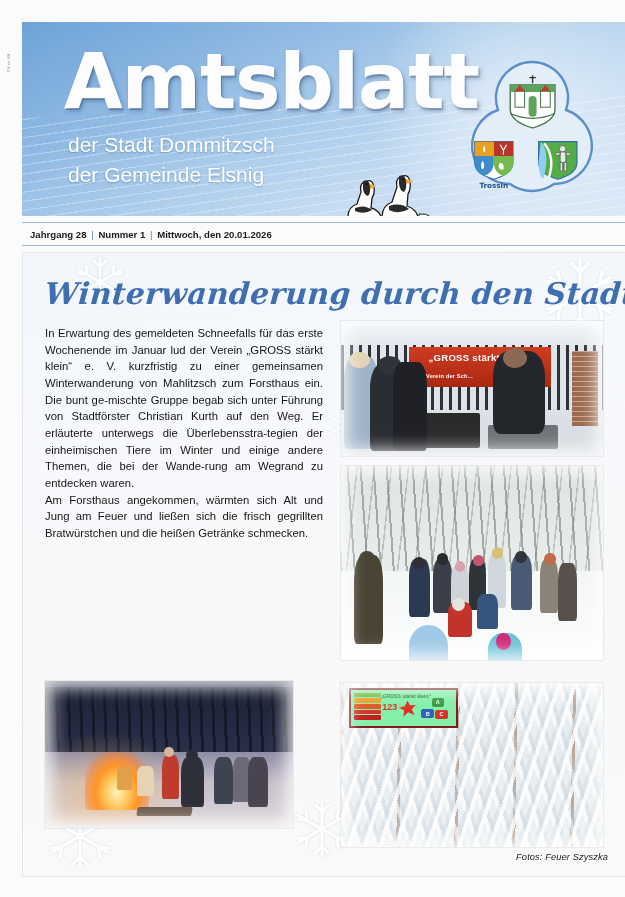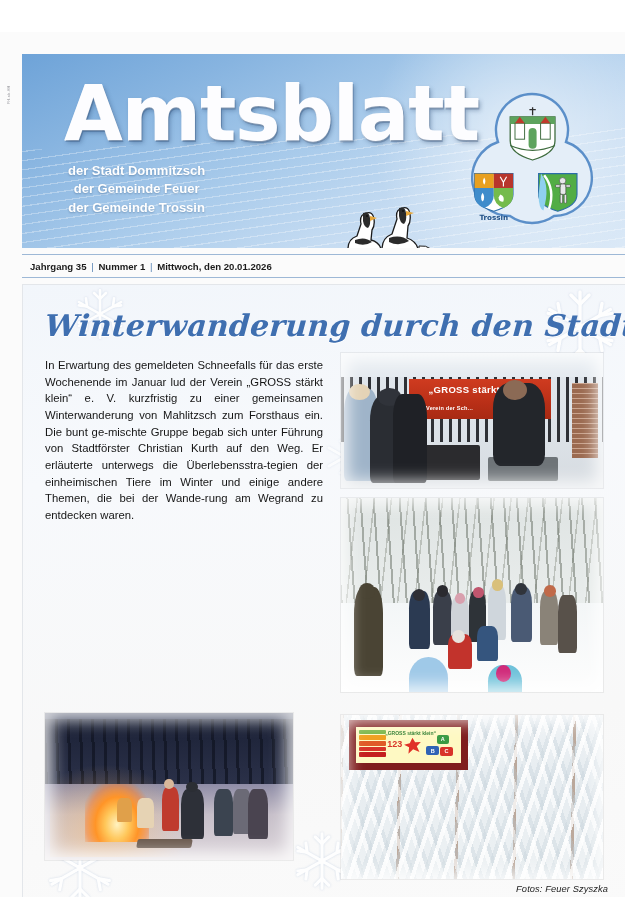--- a/index.html
+++ b/index.html
@@ -3,21 +3,21 @@
 <meta charset="utf-8">
 <style>
   html,body{margin:0;padding:0;}
   body{
     width:625px;height:897px;
     background:#ffffff;
     font-family:"Liberation Sans", sans-serif;
     overflow:hidden;
     position:relative;
   }
-  .page{position:absolute;inset:0;background:#fbfbfb;margin-top:32px;}
+  .page{position:absolute;inset:0;background:#fbfbfb;}
 
   
   .spine-code{
     position:absolute;left:7px;top:26px;
     width:12px;height:46px;
     writing-mode:vertical-rl;
     transform:rotate(180deg);
     font-size:3.4px;letter-spacing:.4px;
     color:#8d8d93;line-height:1.35;
     font-family:"Liberation Sans", sans-serif;
@@ -47,24 +47,23 @@
     font-size:76px;line-height:1;font-weight:700;
     color:#fdfdff;letter-spacing:-1px;
     font-family:"DejaVu Sans", sans-serif;
     text-shadow:
       1px 2px 0 rgba(40,70,110,.30),
       2px 3px 4px rgba(30,60,100,.34),
       0 1px 0 rgba(255,255,255,.7);
   }
   .subtitle{
     position:absolute;left:46px;top:108px;
-    font-size:13px;line-height:1.42;font-weight:700;
+    font-size:21px;line-height:1.42;font-weight:400;
     color:#ffffff;
     text-shadow:0 1px 2px rgba(40,75,115,.40);
-    text-align:center;
   }
   .subtitle div{white-space:nowrap;}
 
   
   .geese{position:absolute;left:305px;top:140px;width:110px;height:72px;}
 
   
   .crests{position:absolute;right:12px;top:34px;width:162px;height:150px;}
 
   
@@ -197,21 +196,21 @@
 
   
   .p4-bg{position:absolute;inset:0;background:linear-gradient(180deg,#eef2f5 0%,#e6ecf0 40%,#eef2f4 100%);}
   .p4-trunks{position:absolute;inset:0;
     background:repeating-linear-gradient(91deg,rgba(150,112,86,.55) 0 3px,rgba(255,255,255,0) 3px 58px);}
   .p4-snowtrees{position:absolute;inset:0;
     background:
       repeating-linear-gradient(-72deg,rgba(255,255,255,.78) 0 4px,rgba(196,209,217,.35) 4px 8px,rgba(255,255,255,0) 8px 15px),
       repeating-linear-gradient(72deg,rgba(255,255,255,.62) 0 4px,rgba(186,201,211,.30) 4px 8px,rgba(255,255,255,0) 8px 16px);}
   .p4-logo{position:absolute;left:3%;top:3%;width:40%;height:22%;
-    background:#fef9c3;border:7px solid #7f1d1d;overflow:hidden;}
+    background:#86efac;border:2px solid #7f1d1d;overflow:hidden;}
   .p4-logo-bars{position:absolute;left:3%;top:8%;width:26%;height:84%;}
   .p4-logo-bars i{display:block;height:15%;margin-bottom:4%;border-radius:1px;}
   .p4-logo-txt{position:absolute;left:28%;top:4%;width:70%;height:26%;
     font-size:5px;font-weight:700;color:#2f7d2f;white-space:nowrap;overflow:hidden;
     display:flex;align-items:center;}
   .p4-123{position:absolute;left:30%;top:34%;font-size:9px;font-weight:700;color:#d8352a;}
   .p4-splat{position:absolute;left:46%;top:30%;width:16%;height:46%;background:#e03127;
     clip-path:polygon(50% 0,66% 28%,100% 26%,76% 52%,92% 86%,54% 70%,26% 96%,30% 58%,0 42%,34% 34%);}
   .p4-blocks{position:absolute;right:5%;top:22%;width:30%;height:64%;}
   .p4-blocks span{position:absolute;width:40%;height:40%;border-radius:2px;color:#fff;
@@ -225,22 +224,21 @@
   <div class="spine-code">FH-ab-HH</div>
 
   <div class="masthead">
     <div class="glow"></div>
     <div class="sheen"></div>
 
     <div class="title">Amtsblatt</div>
 
     <div class="subtitle">
       <div>der Stadt Dommitzsch</div>
-      <div>der Gemeinde Feuer</div>
-      <div>der Gemeinde Trossin</div>
+      <div>der Gemeinde Elsnig</div>
     </div>
 
     <div class="geese">
       <svg viewBox="0 0 110 72" width="110" height="72" aria-hidden="true">
         <g>
           <path d="M34 30 q-2 -9 5 -11 q7 -2 8 6 q1 7 -2 11 l-1 10 q8 2 10 9 q2 7 -4 10 l-20 1 q-9 -2 -9 -11 q0 -10 9 -13 z" fill="#ffffff" stroke="#1b1b1b" stroke-width="1.3"></path>
           <path d="M36 19 q6 -2 7 5 q1 7 -2 10 q-4 -1 -5 -7 z" fill="#2b2b2b"></path>
           <path d="M28 46 q10 -4 17 2 q-8 5 -17 1 z" fill="#2b2b2b"></path>
           <path d="M43 22 l7 2 l-7 3 z" fill="#e8a83a"></path>
           <circle cx="40" cy="22" r="1" fill="#111"></circle>
@@ -301,21 +299,21 @@
             <rect x="23" y="16" width="6" height="3" rx="1.4"></rect>
             <rect x="36" y="16" width="6" height="3" rx="1.4"></rect>
           </g>
         </g>
       </svg>
     </div>
   </div>
 
   <div class="infobar">
     <div class="left">
-      <span>Jahrgang 35</span>
+      <span>Jahrgang 28</span>
       <span class="sep">|</span>
       <span>Nummer 1</span>
       <span class="sep">|</span>
       <span>Mittwoch, den 20.01.2026</span>
     </div>
   </div>
 
   <div class="content">
 
     <div class="flake" style="left:50px;top:2px;">
@@ -364,20 +362,21 @@
           <path d="M50 8 V92 M13 29 L87 71 M13 71 L87 29"></path>
           <path d="M50 24 l-10 -10 M50 24 l10 -10 M50 76 l-10 10 M50 76 l10 10"></path>
         </g>
       </svg>
     </div>
 
     <div class="headline">Winterwanderung durch den Stadtwald Labaun</div>
 
     <div class="col-left">
       <p>In Erwartung des gemeldeten Schneefalls für das erste Wochenende im Januar lud der Verein „GROSS stärkt klein“ e. V. kurzfristig zu einer gemeinsamen Winterwanderung von Mahlitzsch zum Forsthaus ein. Die bunt ge-mischte Gruppe begab sich unter Führung von Stadtförster Christian Kurth auf den Weg. Er erläuterte unterwegs die Überlebensstra-tegien der einheimischen Tiere im Winter und einige andere Themen, die bei der Wande-rung am Wegrand zu entdecken waren.</p>
+      <p>Am Forsthaus angekommen, wärmten sich Alt und Jung am Feuer und ließen sich die frisch gegrillten Bratwürstchen und die heißen Getränke schmecken.</p>
     </div>
 
     <div class="photo ph1">
       <div class="inner">
         <div class="p1-sky"></div>
         <div class="p1-fence"></div>
         <div class="p1-brick"></div>
         <div class="p1-banner"></div>
         <div class="p1-bantxt">„GROSS stärkt klein“</div>
         <div class="p1-bantxt2">Der Verein der Sch...</div>

